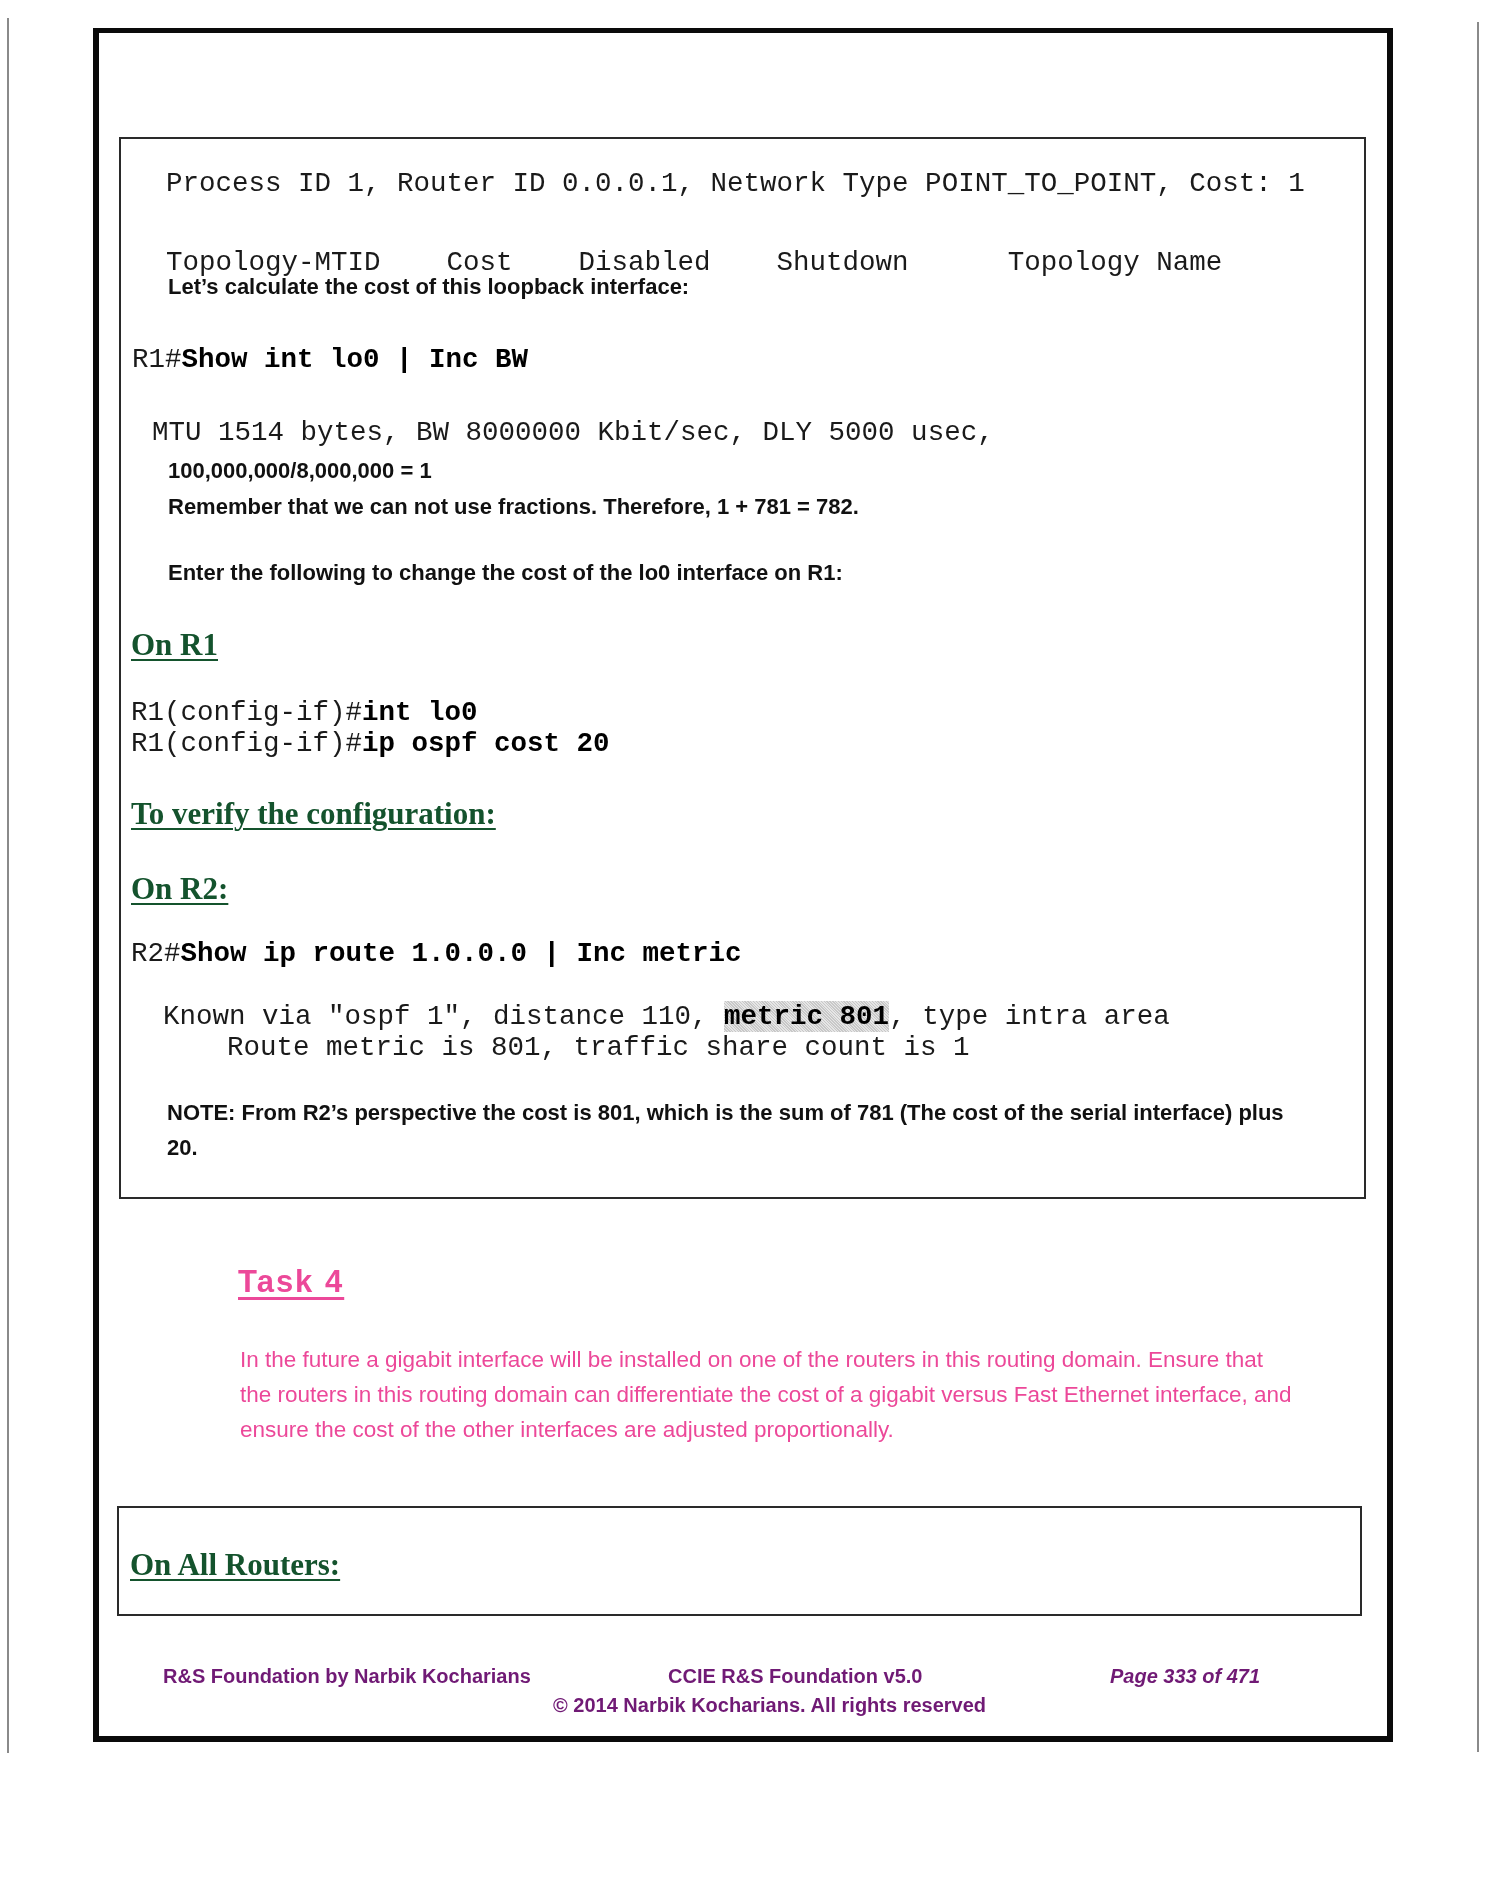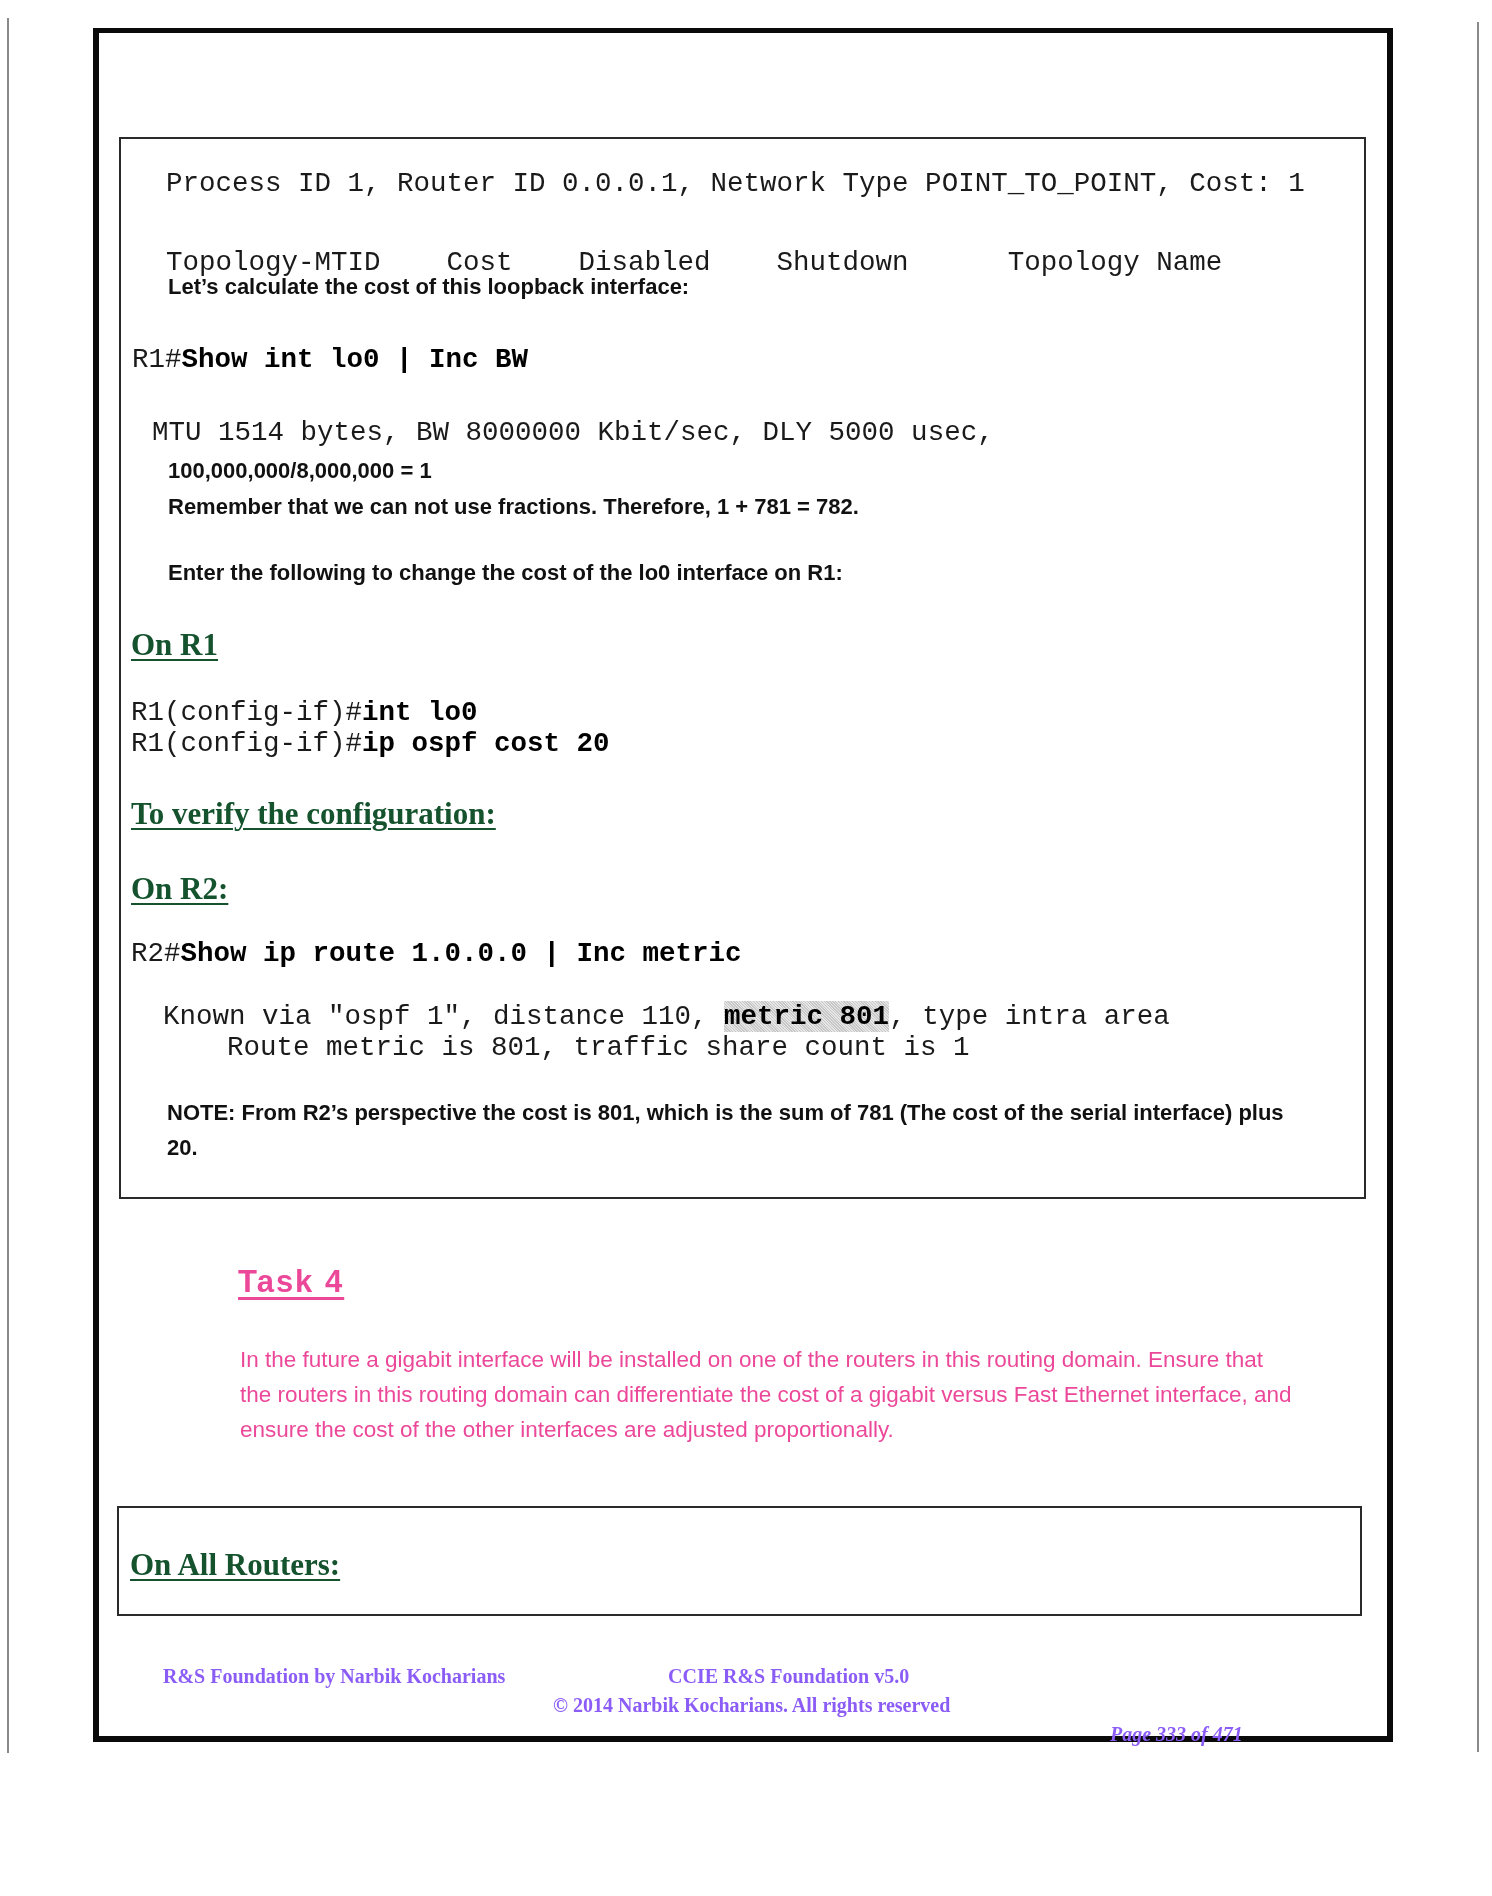--- a/index.html
+++ b/index.html
@@ -9,21 +9,21 @@
   .outer { position:absolute; left:93px; top:28px; width:1288px; height:1703px; border:6px solid #0a0a0a; border-top-width:5px; border-bottom-width:6px; box-sizing:content-box; }
   .box { position:absolute; border:2px solid #2a2a2a; }
   .mono { font-family:"Liberation Mono", "DejaVu Sans Mono", monospace; font-size:27.5px; line-height:31px; color:#1a1a1a; }
   .mono b { font-weight:bold; color:#000; }
   .cal { font-family:"Liberation Sans", "DejaVu Sans", sans-serif; font-size:22px; color:#111;margin-left:36px; }
   .calb { font-weight:bold; }
   .serifh { font-family:"Liberation Serif", "DejaVu Serif", serif; font-weight:bold; font-size:31px; text-decoration:underline; text-underline-offset:4px; text-decoration-thickness:2px; color:#14532d; }
   .task { font-family:"Liberation Sans", "DejaVu Sans", sans-serif; font-weight:bold; font-size:31px; letter-spacing:2px; text-decoration:underline; text-underline-offset:5px; text-decoration-thickness:3px; color:#ec4899; }
   .para { font-family:"Liberation Sans", "DejaVu Sans", sans-serif; font-size:22.5px; line-height:35px; color:#ec4899; white-space:normal; width:1060px; }
   .hl { background:repeating-linear-gradient(45deg,#c8c8c8 0 1px,#e6e6e6 1px 2px); }
-  .foot { font-family:Liberation Serif, serif; font-weight:bold; font-size:20px; color:#8b5cf6; }
+  .foot { font-family:Liberation Sans, sans-serif; font-weight:bold; font-size:20px; color:#701a75; }
   .foot i { font-style:italic; }
 </style>
 </head>
 <body>
 
 <div class="edge" style="left:7px; top:18px; height:1735px;"></div>
 <div class="edge" style="left:1477px; top:22px; height:1730px;"></div>
 
 <div class="outer"></div>
 
@@ -61,14 +61,14 @@
 <div class="abs cal calb" style="left:131px; top:1135px;">20.</div>
 
 <div class="abs task" style="left:238px; top:1264px;">Task 4</div>
 <div class="abs para" style="left:240px; top:1342px;">In the future a gigabit interface will be installed on one of the routers in this routing domain. Ensure that the routers in this routing domain can differentiate the cost of a gigabit versus Fast Ethernet interface, and ensure the cost of the other interfaces are adjusted proportionally.</div>
 
 <div class="box" style="left:117px; top:1506px; width:1241px; height:106px;"></div>
 <div class="abs serifh" style="left:130px; top:1547px;">On All Routers:</div>
 
 <div class="abs foot" style="left:163px; top:1665px;">R&amp;S Foundation by Narbik Kocharians</div>
 <div class="abs foot" style="left:668px; top:1665px;">CCIE R&amp;S Foundation v5.0</div>
-<div class="abs foot" style="left:1110px; top:1723px;"><i>Page 333 of 471</i></div>
+<div class="abs foot" style="left:1110px; top:1665px;"><i>Page 333 of 471</i></div>
 <div class="abs foot" style="left:553px; top:1694px;">© 2014 Narbik Kocharians. All rights reserved</div>
 
 </body></html>

